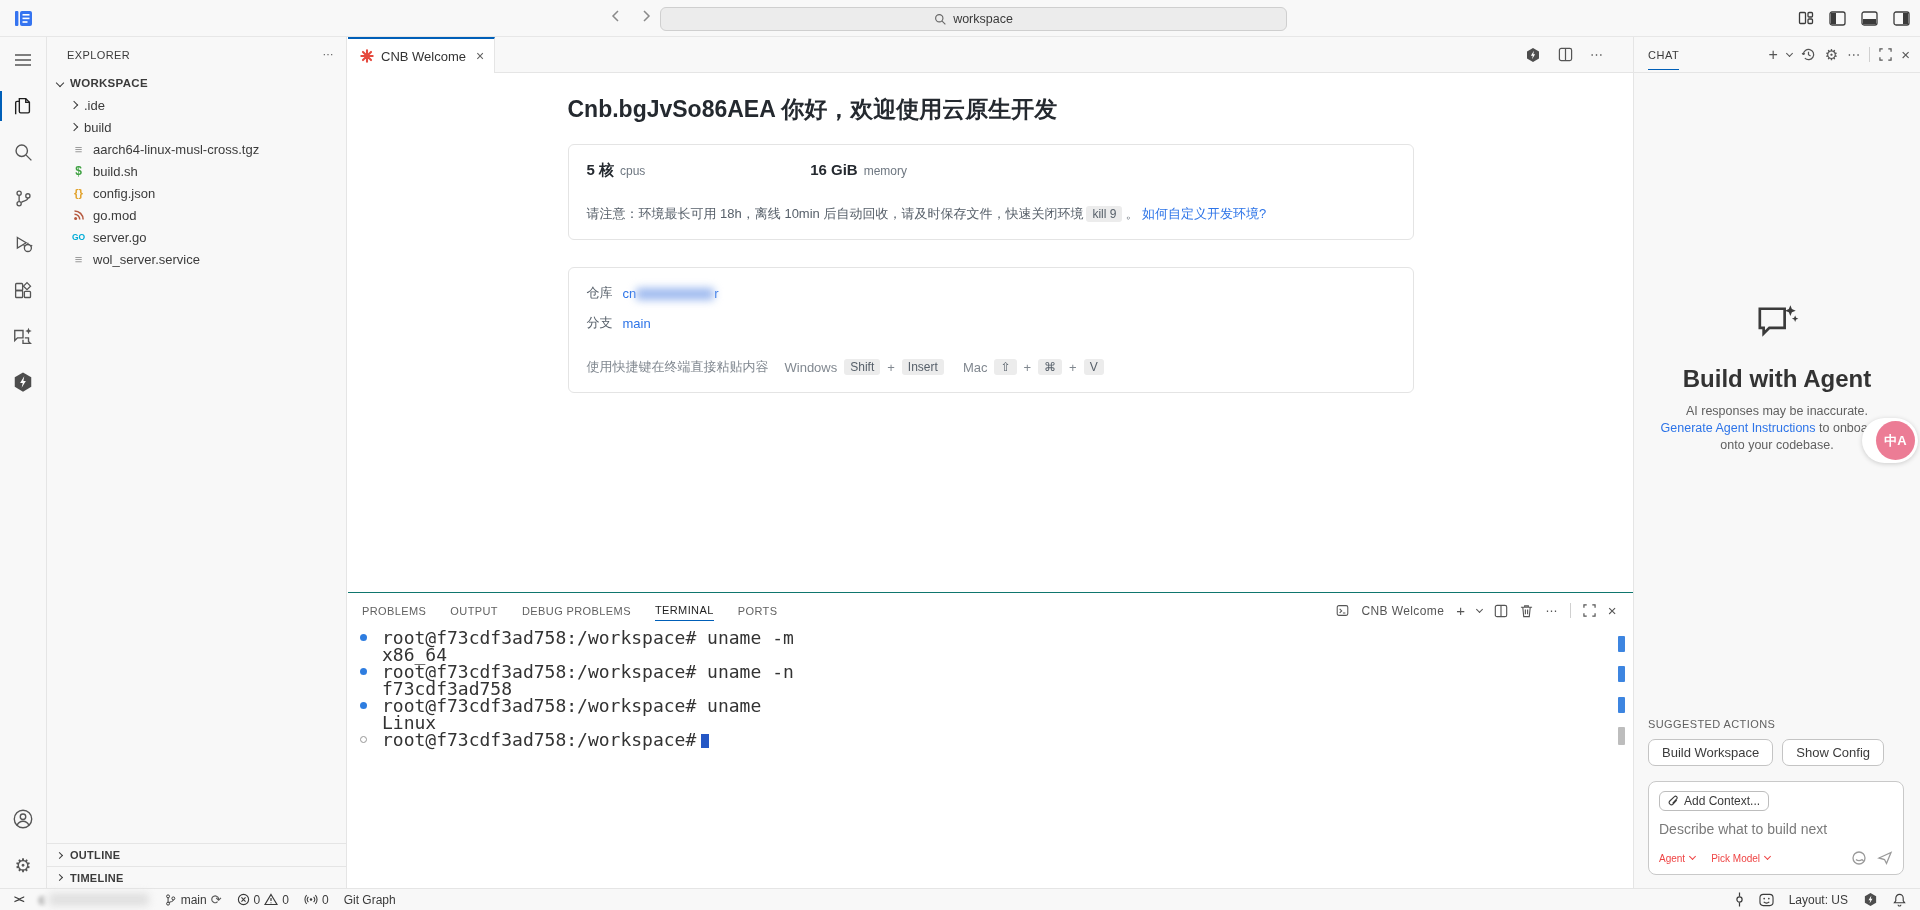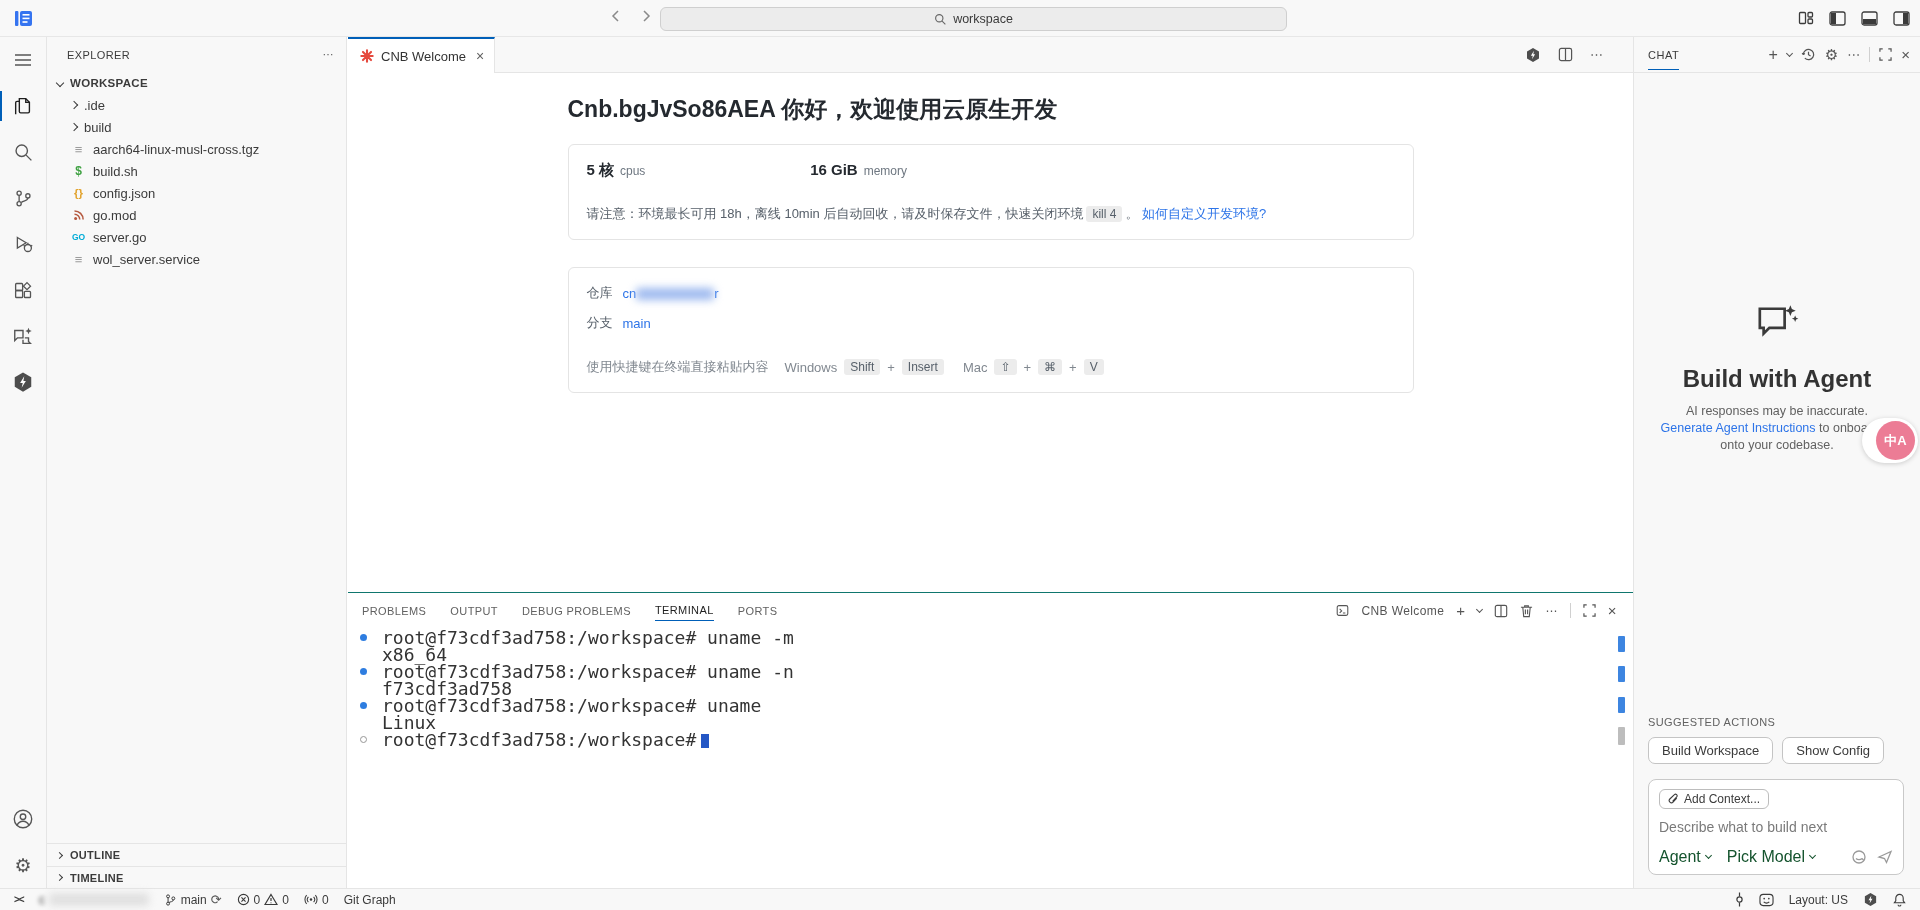--- a/index.html
+++ b/index.html
@@ -94,21 +94,21 @@
   .empty p{font-size:12.5px;color:#616161;line-height:17px;}
   .translate{position:absolute;top:381px;right:2px;width:56px;height:45px;background:#fff;border-radius:23px;box-shadow:0 1px 5px rgba(0,0,0,.18);display:flex;align-items:center;justify-content:flex-end;padding-right:3px;cursor:pointer;}
   .translate .circ{width:39px;height:39px;border-radius:50%;background:#ec7c95;color:#fff;display:flex;align-items:center;justify-content:center;font-size:13px;font-weight:bold;}
   .chat-bottom{position:absolute;left:14px;right:16px;bottom:13px;}
   .sug-label{font-size:11px;letter-spacing:.4px;color:#616161;margin-bottom:9px;}
   .sug-btns{display:flex;gap:9px;}
   .sbtn{height:27px;padding:0 13px;background:#fff;border:1px solid #c4c4c4;border-radius:7px;font-size:13px;color:#3b3b3b;display:flex;align-items:center;cursor:pointer;}
   .inputbox{margin-top:15px;background:#fff;border:1px solid #c9c9c9;border-radius:8px;padding:9px 10px 8px;}
   .chip{display:inline-flex;align-items:center;gap:5px;border:1px solid #bdbdbd;border-radius:6px;padding:2px 8px;font-size:12px;color:#3b3b3b;cursor:pointer;}
   .placeholder{margin-top:10px;font-size:14px;color:#7a7a7a;}
-  .input-row{margin-top:13px;display:flex;align-items:center;gap:16px;font-size:16px;color:#14532d;}
+  .input-row{margin-top:13px;display:flex;align-items:center;gap:16px;font-size:10px;color:#ef4444;}
   .ir-ctl{display:flex;align-items:center;gap:5px;cursor:pointer;}
   .ir-icons{margin-left:auto;display:flex;align-items:center;gap:10px;color:#9a9a9a;}
 
   
   .statusbar{position:absolute;left:0;right:0;bottom:0;height:22px;background:#f8f8f8;border-top:1px solid #e5e5e5;display:flex;align-items:center;font-size:12px;color:#3b3b3b;padding:0 10px;gap:7px;}
   .sb-item{display:flex;align-items:center;gap:4px;padding:0 4px;cursor:pointer;height:22px;}
   .remote{font-weight:bold;font-size:10px;letter-spacing:-1px;}
   .redact-status{width:100px;height:13px;background:#e0e0e0;border-radius:3px;filter:blur(3px);}
   .sb-right{margin-left:auto;display:flex;align-items:center;gap:7px;}
   .gear-glyph{font-size:19px;line-height:1;}
@@ -364,21 +364,21 @@
           <span class="stat">
               <b>5 核</b>
               <span>cpus</span>
             </span>
           <span class="stat">
               <b>16 GiB</b>
               <span>memory</span>
             </span>
         </div>
         <div class="notice">
-          <span>请注意：环境最长可用 18h，离线 10min 后自动回收，请及时保存文件，快速关闭环境</span><kbd>kill 4</kbd><span>。</span>
+          <span>请注意：环境最长可用 18h，离线 10min 后自动回收，请及时保存文件，快速关闭环境</span><kbd>kill 9</kbd><span>。</span>
           <a class="link">如何自定义开发环境?</a>
         </div>
       </div>
       <div class="card repo">
         <div class="rline">
             <span class="lbl">仓库</span>
             <a class="link"><span>cn</span><span class="redact" style="width:78px"></span><span>r</span></a>
           </div>
         <div class="rline">
             <span class="lbl">分支</span>

